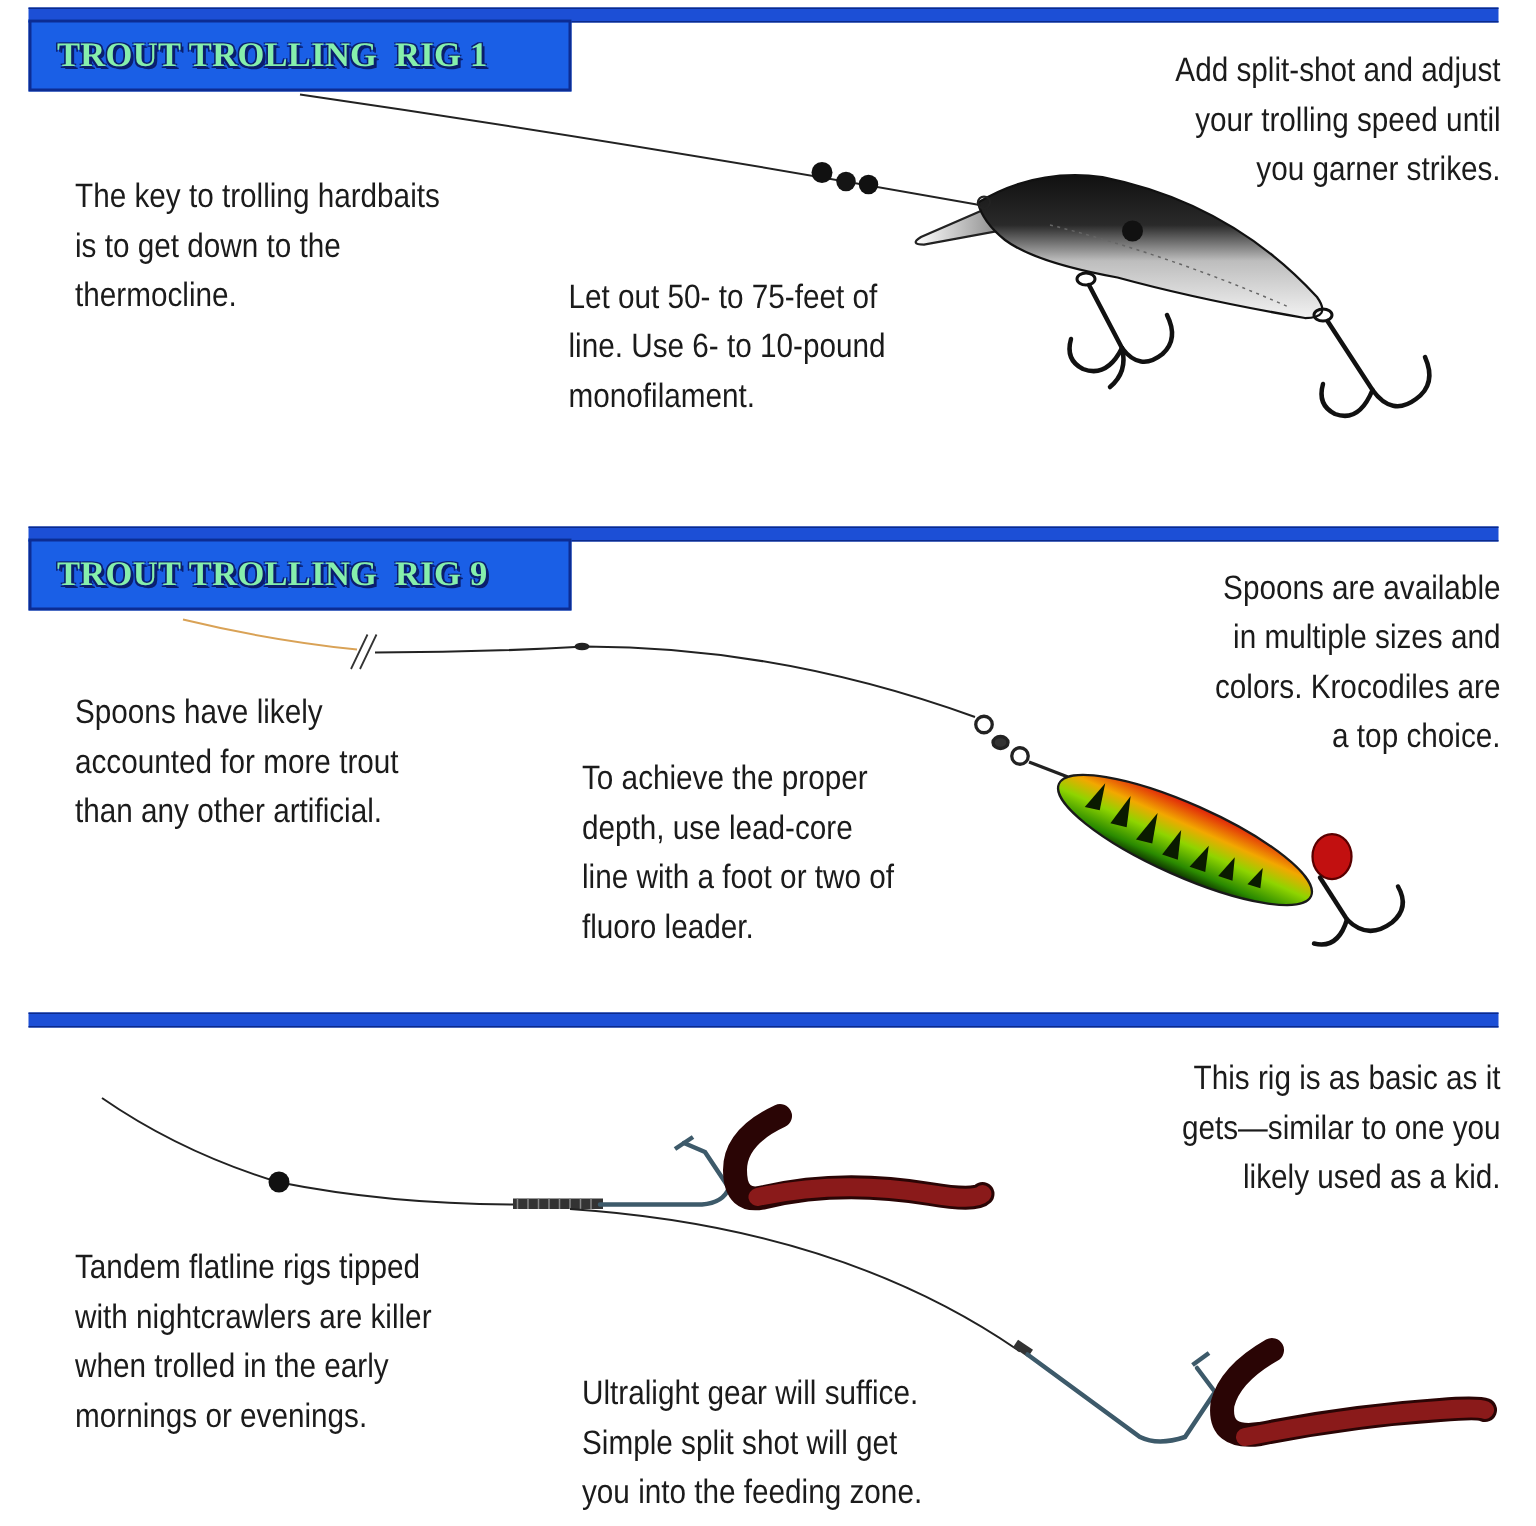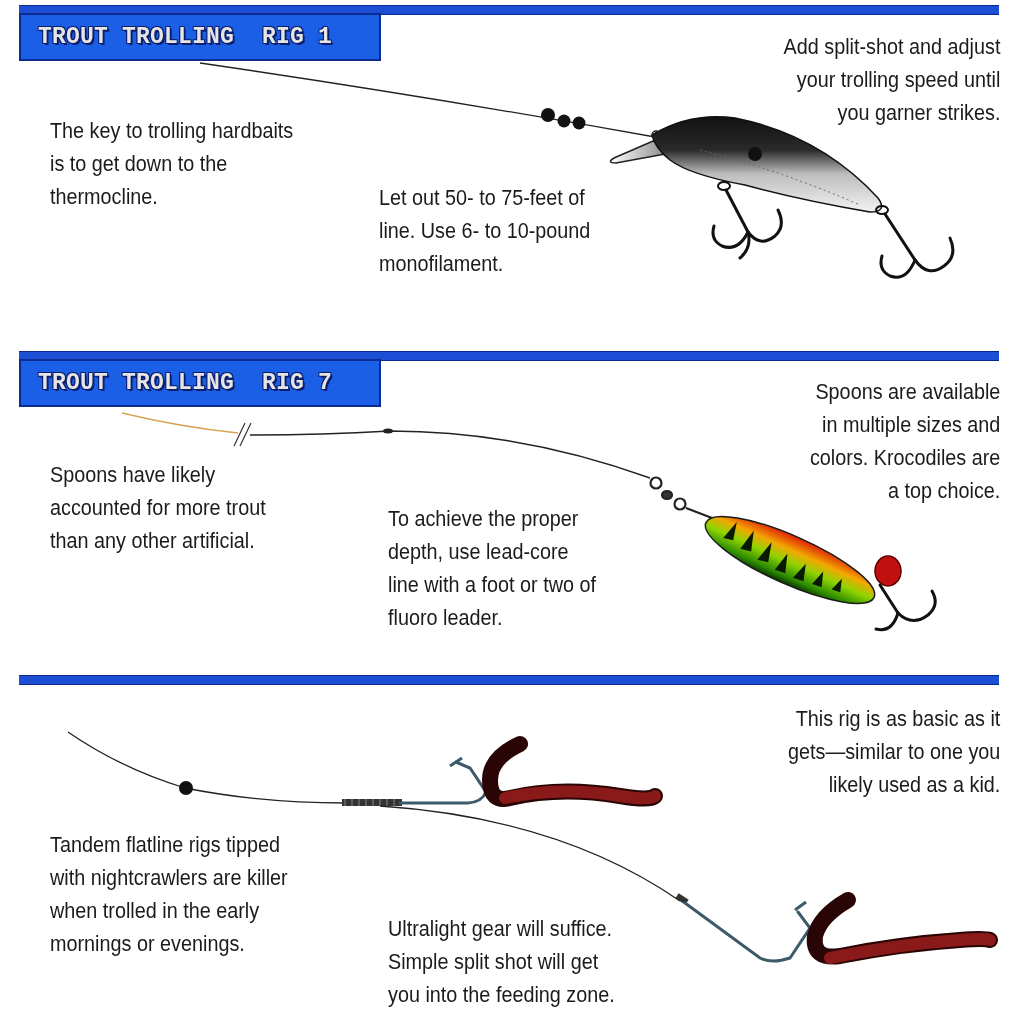--- a/index.html
+++ b/index.html
@@ -1,20 +1,20 @@
 <!DOCTYPE html>
 <html><head>
 <meta charset="utf-8">
 <style>
   html, body { margin:0; padding:0; background:#ffffff; }
   body { width:1024px; height:1017px; position:relative; overflow:hidden; font-family:"Liberation Sans", sans-serif; color:#1a1a1a; }
   .section { position:absolute; left:0; width:1024px; }
   .rule { position:absolute; left:19px; width:980px; height:8px; background:#1c4fd6; border-top:1px solid #0b2a8c; border-bottom:1px solid #0b2a8c; }
   .label-box { position:absolute; left:19px; width:362px; height:48px; background:#1a5fe6; border:2px solid #0c2c93; box-sizing:border-box; display:flex; align-items:center; padding-left:17px; }
-  .label-text { font-family:Liberation Mono, monospace; font-weight:bold; font-size:23px; letter-spacing:0.2px; color:#e5e5e5; text-shadow: -1px -1px 0 #0b1f6e, 1px -1px 0 #0b1f6e, -1px 1px 0 #0b1f6e, 1px 1px 0 #0b1f6e, 2px 2px 0 #0b1f6e; white-space:pre; }
+  .label-text { font-family:Liberation Serif, serif; font-weight:bold; font-size:23px; letter-spacing:0.2px; color:#86efac; text-shadow: -1px -1px 0 #0b1f6e, 1px -1px 0 #0b1f6e, -1px 1px 0 #0b1f6e, 1px 1px 0 #0b1f6e, 2px 2px 0 #0b1f6e; white-space:pre; }
   .txt { position:absolute; font-family:"Liberation Sans", sans-serif; font-size:22.5px; line-height:33px; color:#1b1b1b; transform:scaleX(0.88); transform-origin:left top; white-space:nowrap; }
   .txt.right { text-align:right; transform-origin:right top; }
   .txt div { display:block; }
   svg.art { position:absolute; left:0; top:0; overflow:visible; }
 </style>
 </head>
 <body>
 
 <div class="section" style="top:0;height:330px;">
   <div class="rule" style="top:5px;"></div>
@@ -81,21 +81,21 @@
   <div class="txt right" style="right:24px;top:30px;">
     <div>Add split-shot and adjust</div>
     <div>your trolling speed until</div>
     <div>you garner strikes.</div>
   </div>
 </div>
 
 <div class="section" style="top:345px;height:310px;">
   <div class="rule" style="top:6px;"></div>
   <div class="label-box" style="top:14px;">
-    <span class="label-text">TROUT TROLLING  RIG 7</span>
+    <span class="label-text">TROUT TROLLING  RIG 9</span>
   </div>
 
   <svg class="art" width="1024" height="310">
     <defs>
       <linearGradient id="spoonGrad" x1="0" y1="0" x2="0" y2="1">
         <stop offset="0" stop-color="#e0200a"></stop>
         <stop offset="0.3" stop-color="#f2a800"></stop>
         <stop offset="0.55" stop-color="#8fd400"></stop>
         <stop offset="0.85" stop-color="#2a8a00"></stop>
         <stop offset="1" stop-color="#0d3300"></stop>

